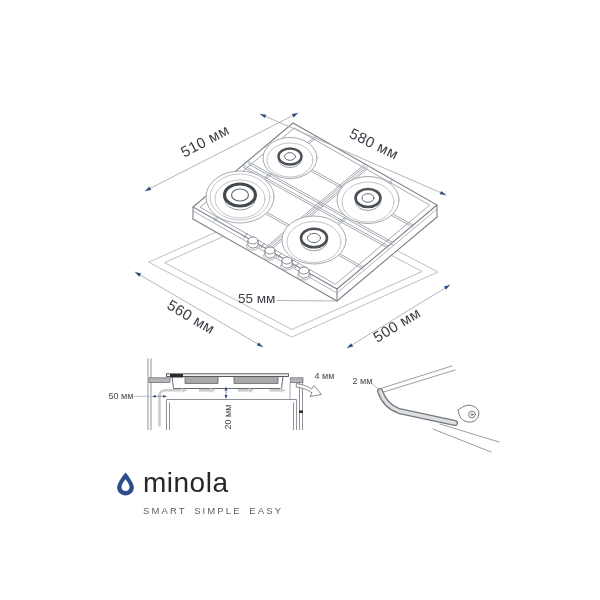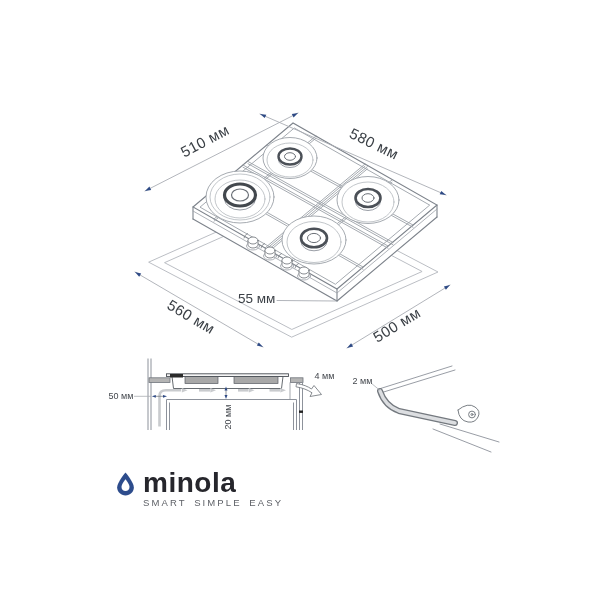--- a/index.html
+++ b/index.html
@@ -5,22 +5,22 @@
   html,body{margin:0;padding:0;background:#fff;}
   .page{position:relative;width:600px;height:600px;background:#fff;overflow:hidden;
         font-family:"Liberation Sans",sans-serif;}
   svg{position:absolute;left:0;top:0;}
   svg text{font-family:"Liberation Sans",sans-serif;fill:#3b4046;}
   .dim-lg{font-size:15px;letter-spacing:.4px;}
   .dim-md{font-size:13.5px;}
   .dim-sm{font-size:9px;fill:#43474d;}
   .logo{position:absolute;left:116px;top:469px;display:flex;align-items:flex-start;}
   .logo-icon{width:19px;height:24px;margin:3px 8px 0 0;flex:0 0 auto;}
-  .brand{font-size:28px;font-weight:bold;color:#26262c;line-height:1;letter-spacing:.5px;}
-  .tagline{font-size:9.5px;color:#5e6167;letter-spacing:2.1px;word-spacing:3px;margin-top:0;}
+  .brand{font-size:28px;font-weight:normal;color:#26262c;line-height:1;letter-spacing:.5px;}
+  .tagline{font-size:9.5px;color:#5e6167;letter-spacing:2.1px;word-spacing:3px;margin-top:8px;}
 </style>
 </head>
 <body>
 
 <div class="page">
 
   <svg width="600" height="600" viewBox="0 0 600 600">
 
     <g fill="none" stroke-linecap="round">
 

